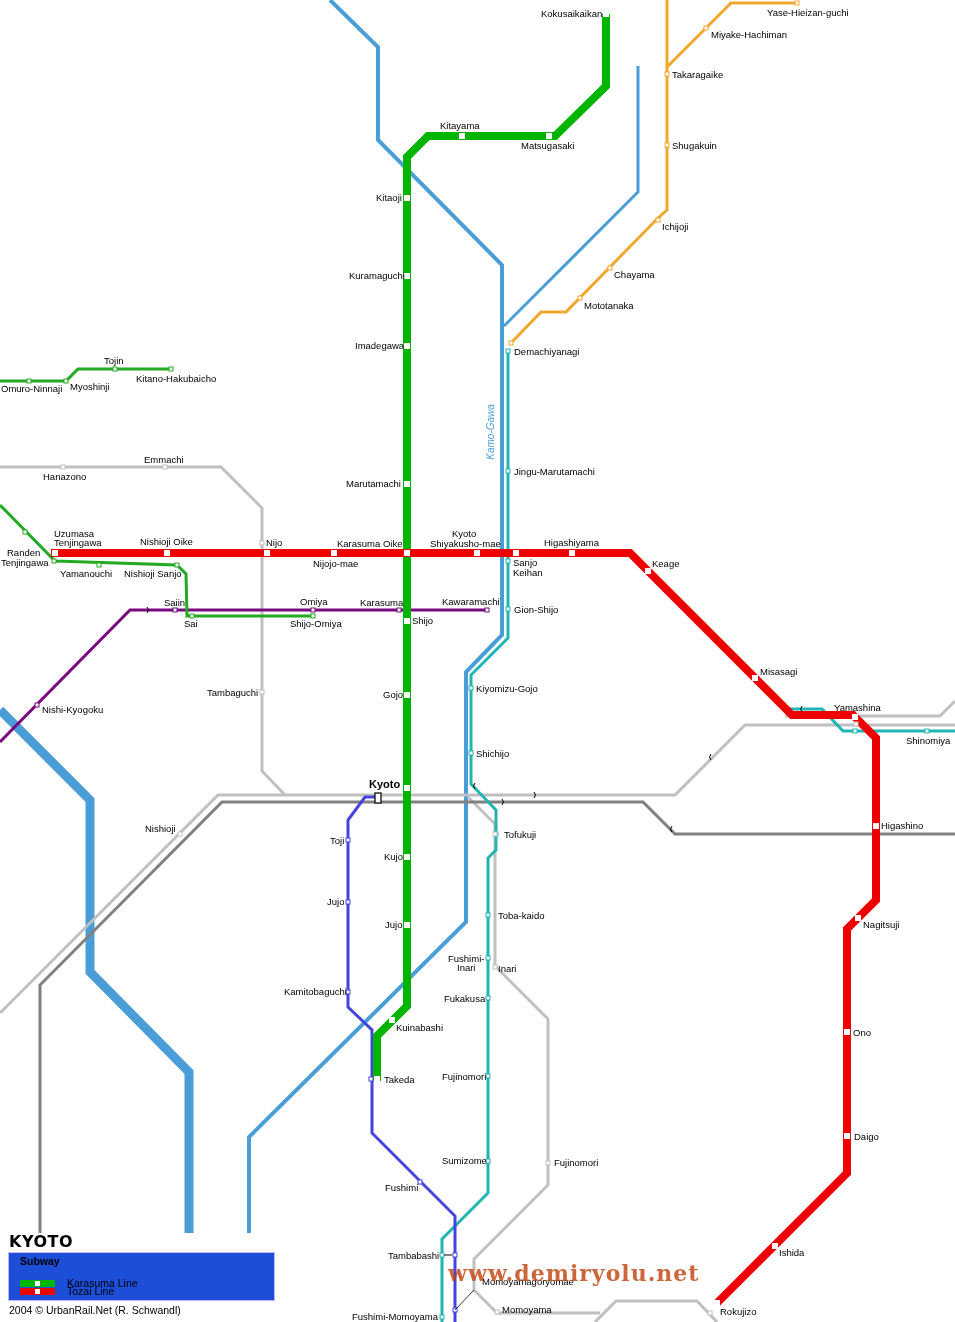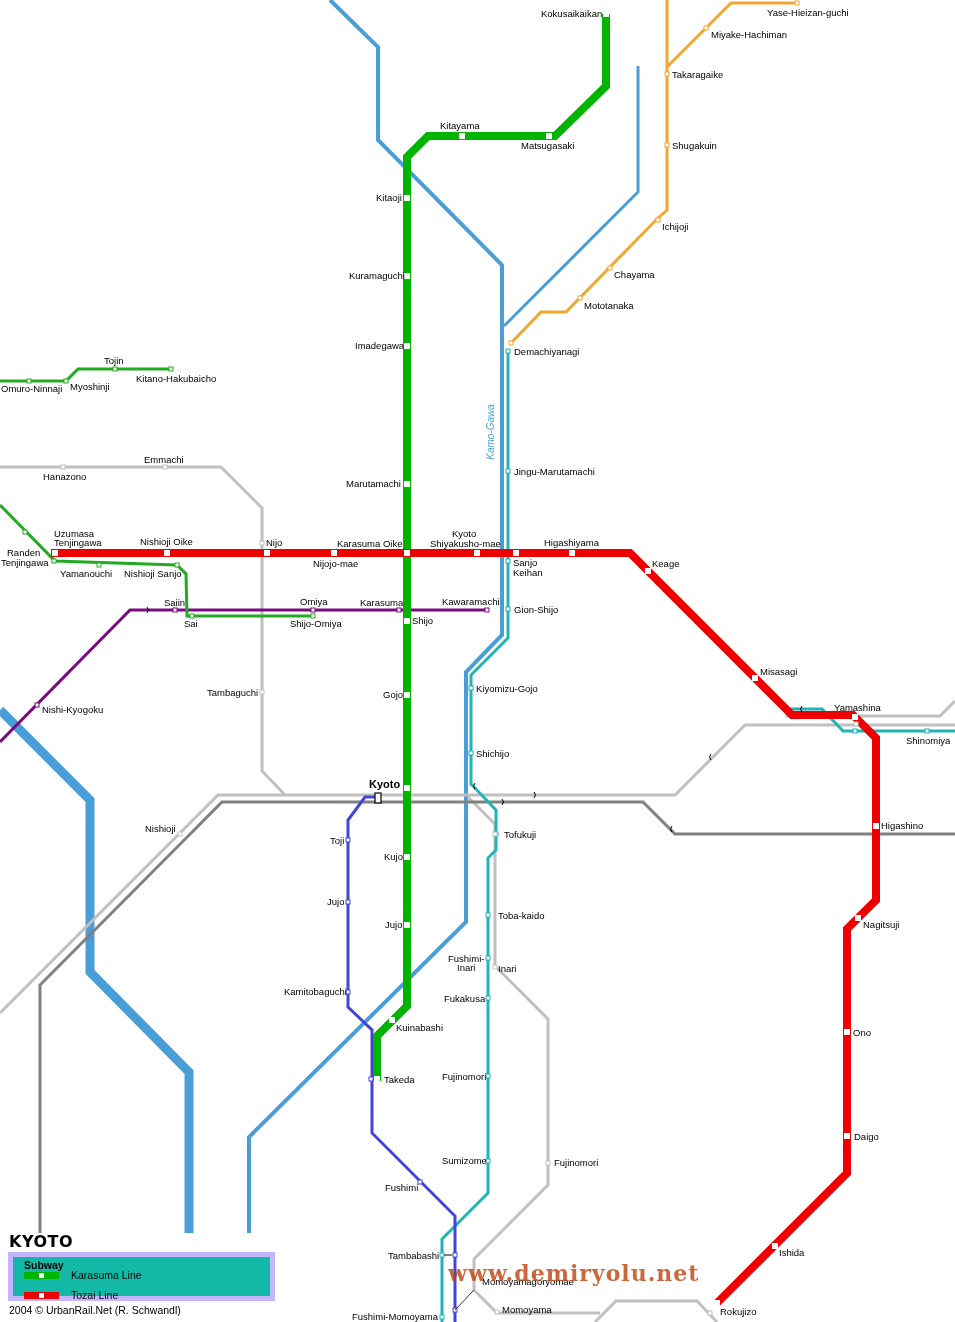--- a/index.html
+++ b/index.html
@@ -2,21 +2,21 @@
 <html><head>
 <meta charset="utf-8">
 <style>
   html, body { margin:0; padding:0; background:#ffffff; }
   body { width:955px; height:1322px; overflow:hidden; position:relative; font-family:"Liberation Sans", sans-serif; }
   svg { position:absolute; left:0; top:0; }
   .lbl { font-family:"Liberation Sans", sans-serif; font-size:9.5px; fill:#000; }
   .lbl-lg { font-family:"Liberation Sans", sans-serif; font-size:11px; font-weight:bold; fill:#000; }
   .river-lbl { font-family:"Liberation Sans", sans-serif; font-size:10px; font-style:italic; fill:#4aa0d8; }
   .title { position:absolute; left:9px; top:1232px; font-family:"DejaVu Sans", sans-serif; font-weight:bold; font-size:16px; letter-spacing:0.5px; color:#000; }
-  .legend { position:absolute; left:8px; top:1252px; width:267px; height:49px; border:5px solid #c4b5fd; background:#14b8a6; box-sizing:border-box; }
+  .legend { position:absolute; left:8px; top:1252px; width:267px; height:49px; border:1px solid #c4b5fd; background:#1d4ed8; box-sizing:border-box; }
   .legend-head { position:absolute; left:11px; top:2px; font-size:10.5px; font-weight:bold; font-family:"Liberation Sans", sans-serif; }
   .legend-row { position:absolute; left:11px; height:12px; display:flex; align-items:center; }
   .legend-swatch { width:35px; height:7px; position:relative; margin-right:12px; }
   .legend-swatch .stop { position:absolute; left:15px; top:1px; width:5px; height:5px; background:#fff; }
   .legend-label { font-size:10.5px; font-family:"Liberation Sans", sans-serif; }
   .credit { position:absolute; left:9px; top:1304px; font-size:10.5px; font-family:"Liberation Sans", sans-serif; color:#000; }
   .watermark { position:absolute; left:448px; top:1260px; font-family:"DejaVu Serif", serif; font-weight:bold; font-size:22px; color:#c2410c; letter-spacing:1px; opacity:0.8; }
 </style>
 </head>
 <body>
@@ -279,21 +279,21 @@
     <text class="lbl" x="352" y="1320">Fushimi-Momoyama</text>
   </g>
 </svg>
 
 <div class="watermark">www.demiryolu.net</div>
 
 <div class="title">KYOTO</div>
 
 <div class="legend">
   <div class="legend-head">Subway</div>
-  <div class="legend-row" style="top:12px;text-align:center;">
+  <div class="legend-row" style="top:24px;text-align:center;">
     <div class="legend-swatch" style="background:#00b400;">
         <div class="stop"></div>
       </div>
     <span class="legend-label">Karasuma Line</span>
   </div>
   <div class="legend-row" style="top:32px;">
     <div class="legend-swatch" style="background:#ee0000;">
         <div class="stop"></div>
       </div>
     <span class="legend-label">Tozai Line</span>

